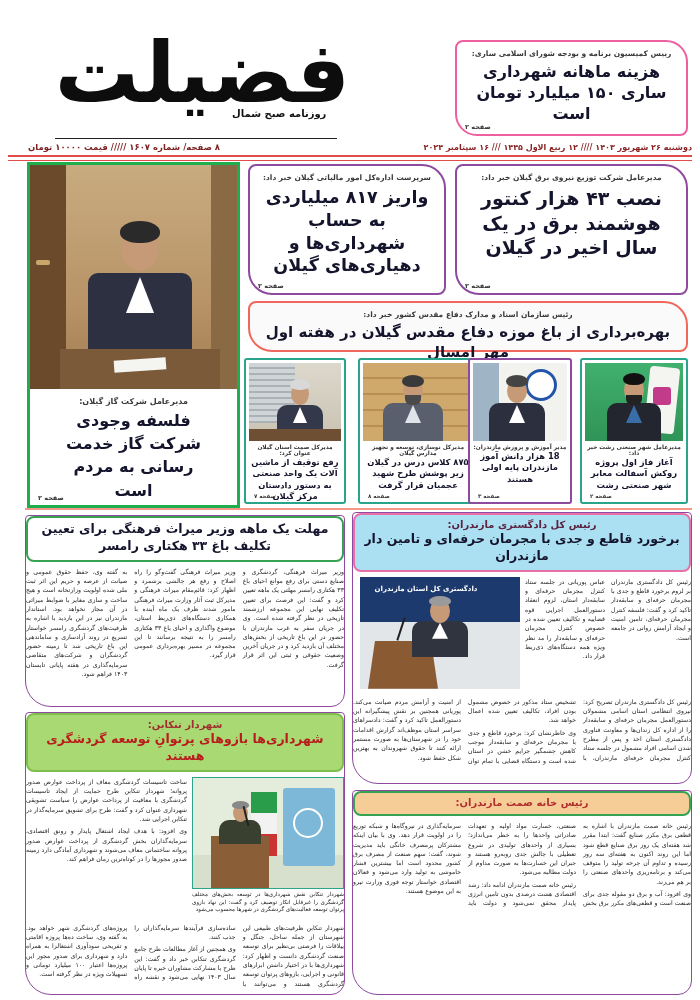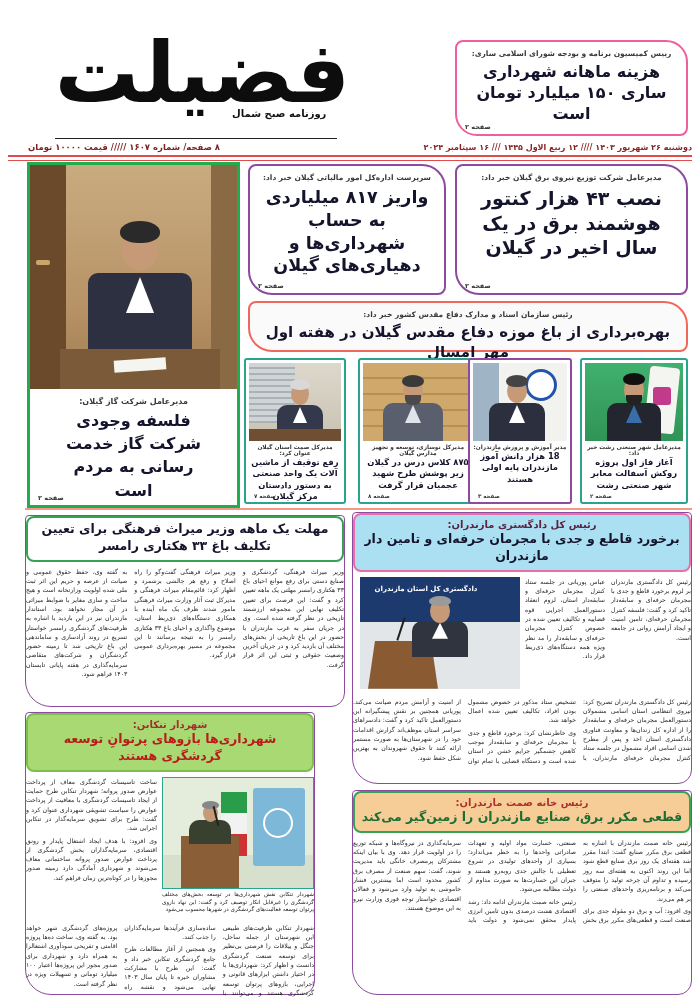--- a/index.html
+++ b/index.html
@@ -215,21 +215,21 @@
           <div class="shape" style="left:40px;top:40px;width:2px;height:24px;background:#222;transform:rotate(18deg);"></div>
         </div>
       </div>
     </div>
     <div class="body-txt cols3" style="margin-top:4px;height:92px;overflow:hidden;">
         <p>رئیس کل دادگستری مازندران تصریح کرد: نیروی انتظامی استان اسامی مشمولان دستورالعمل مجرمان حرفه‌ای و سابقه‌دار را از اداره کل زندان‌ها و معاونت فناوری دادگستری استان اخذ و پس از مطرح شدن اسامی افراد مشمول در جلسه ستاد کنترل مجرمان حرفه‌ای مازندران، با تشخیص ستاد مذکور در خصوص مشمول بودن افراد، تکالیف تعیین شده اعمال خواهد شد.</p>
         <p>وی خاطرنشان کرد: برخورد قاطع و جدی با مجرمان حرفه‌ای و سابقه‌دار موجب کاهش چشمگیر جرایم خشن در استان شده است و دستگاه قضایی با تمام توان از امنیت و آرامش مردم صیانت می‌کند. پوریانی همچنین بر نقش پیشگیرانه این دستورالعمل تاکید کرد و گفت: دادسراهای سراسر استان موظف‌اند گزارش اقدامات خود را در شهرستان‌ها به صورت مستمر ارائه کنند تا حقوق شهروندان به بهترین شکل حفظ شود.</p>
       </div>
   </div>
 
-  <div class="article" style="left:25px;top:712px;width:290px;height:283px;">
+  <div class="article" style="left:25px;top:712px;width:320px;height:283px;">
     <div class="art-head ah-green-fill">
       <div class="kick">شهردار تنکابن:</div>
       <div class="head">شهرداری‌ها بازوهای پرتوانِ توسعه گردشگری هستند</div>
     </div>
     <div class="toprow">
       <div style="width:152px;">
         <div class="photo ph-hall ph-border-teal" style="width:152px;height:112px;box-sizing:border-box;">
           <div class="shape" style="left:58px;top:14px;width:26px;height:64px;background:linear-gradient(180deg,#2a9d4a 0 33%,#f2f2f2 33% 66%,#cc3333 66%);"></div>
           <div class="shape" style="right:8px;top:10px;width:52px;height:78px;background:#7db8d8;border-radius:3px;"></div>
           <div class="shape" style="right:20px;top:30px;width:26px;height:26px;border:2px solid #fff;border-radius:50%;"></div>
@@ -248,21 +248,20 @@
     </div>
     <div class="body-txt cols3" style="margin-top:4px;height:82px;overflow:hidden;">
         <p>شهردار تنکابن ظرفیت‌های طبیعی این شهرستان از جمله ساحل، جنگل و ییلاقات را فرصتی بی‌نظیر برای توسعه صنعت گردشگری دانست و اظهار کرد: شهرداری‌ها با در اختیار داشتن ابزارهای قانونی و اجرایی، بازوهای پرتوان توسعه گردشگری هستند و می‌توانند با ساده‌سازی فرآیندها سرمایه‌گذاران را جذب کنند.</p>
         <p>وی همچنین از آغاز مطالعات طرح جامع گردشگری تنکابن خبر داد و گفت: این طرح با مشارکت مشاوران خبره تا پایان سال ۱۴۰۳ نهایی می‌شود و نقشه راه پروژه‌های گردشگری شهر خواهد بود. به گفته وی، ساخت ده‌ها پروژه اقامتی و تفریحی سودآوری اشتغالزا به همراه دارد و شهرداری برای صدور مجوز این پروژه‌ها اعتبار ۱۰۰ میلیارد تومانی و تسهیلات ویژه در نظر گرفته است.</p>
       </div>
   </div>
 
   <div class="article" style="left:352px;top:790px;width:340px;height:205px;">
     <div class="art-head ah-orange">
       <div class="kick">رئیس خانه صمت مازندران:</div>
-      <div class="head">قطعی مکرر برق، صنایع مازندران را زمین‌گیر می‌کند</div>
     </div>
     <div class="body-txt cols3" style="margin-top:5px;height:148px;overflow:hidden;">
         <p>رئیس خانه صمت مازندران با اشاره به قطعی برق مکرر صنایع گفت: ابتدا مقرر شد هفته‌ای یک روز برق صنایع قطع شود اما این روند اکنون به هفته‌ای سه روز رسیده و تداوم آن چرخه تولید را متوقف می‌کند و برنامه‌ریزی واحدهای صنعتی را بر هم می‌زند.</p>
         <p>وی افزود: آب و برق دو مقوله جدی برای صنعت است و قطعی‌های مکرر برق بخش صنعتی، خسارت مواد اولیه و تعهدات صادراتی واحدها را به خطر می‌اندازد؛ بسیاری از واحدهای تولیدی در شروع تعطیلی با چالش جدی روبه‌رو هستند و جبران این خسارت‌ها به صورت مداوم از دولت مطالبه می‌شود.</p>
         <p>رئیس خانه صمت مازندران ادامه داد: رشد اقتصادی هشت درصدی بدون تامین انرژی پایدار محقق نمی‌شود و دولت باید سرمایه‌گذاری در نیروگاه‌ها و شبکه توزیع را در اولویت قرار دهد. وی با بیان اینکه مشترکان پرمصرف خانگی باید مدیریت شوند، گفت: سهم صنعت از مصرف برق کشور محدود است اما بیشترین فشار خاموشی به تولید وارد می‌شود و فعالان اقتصادی خواستار توجه فوری وزارت نیرو به این موضوع هستند.</p>
       </div>
   </div>
 
 </div>
 

